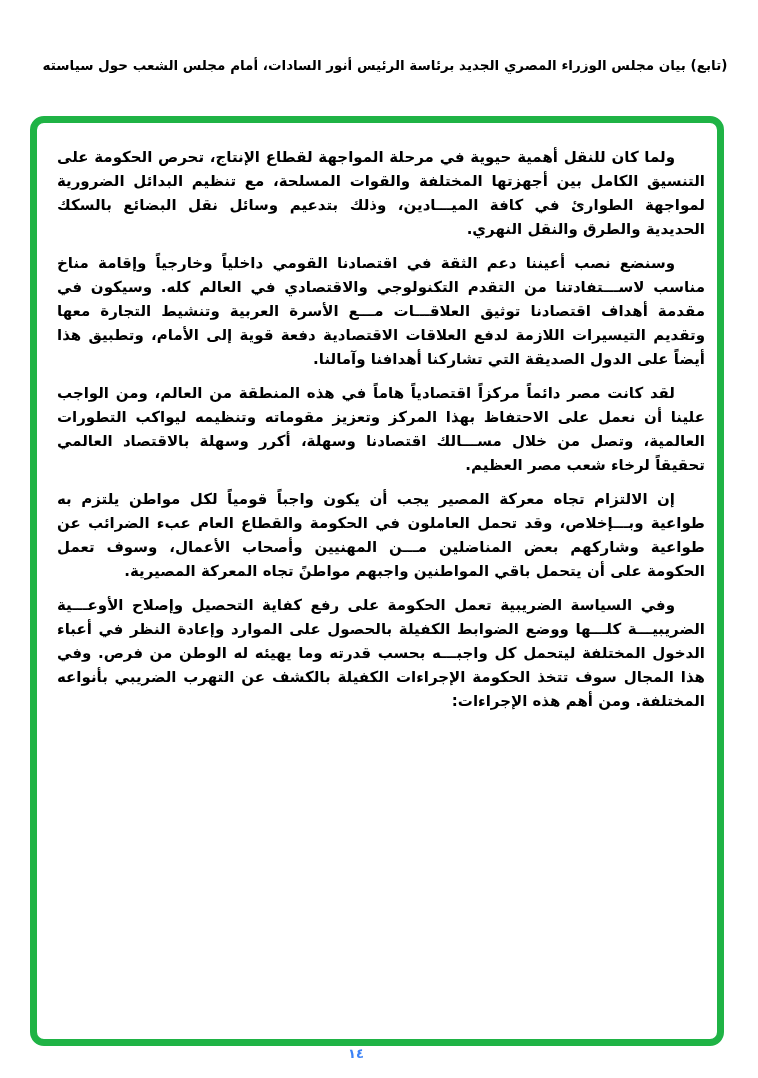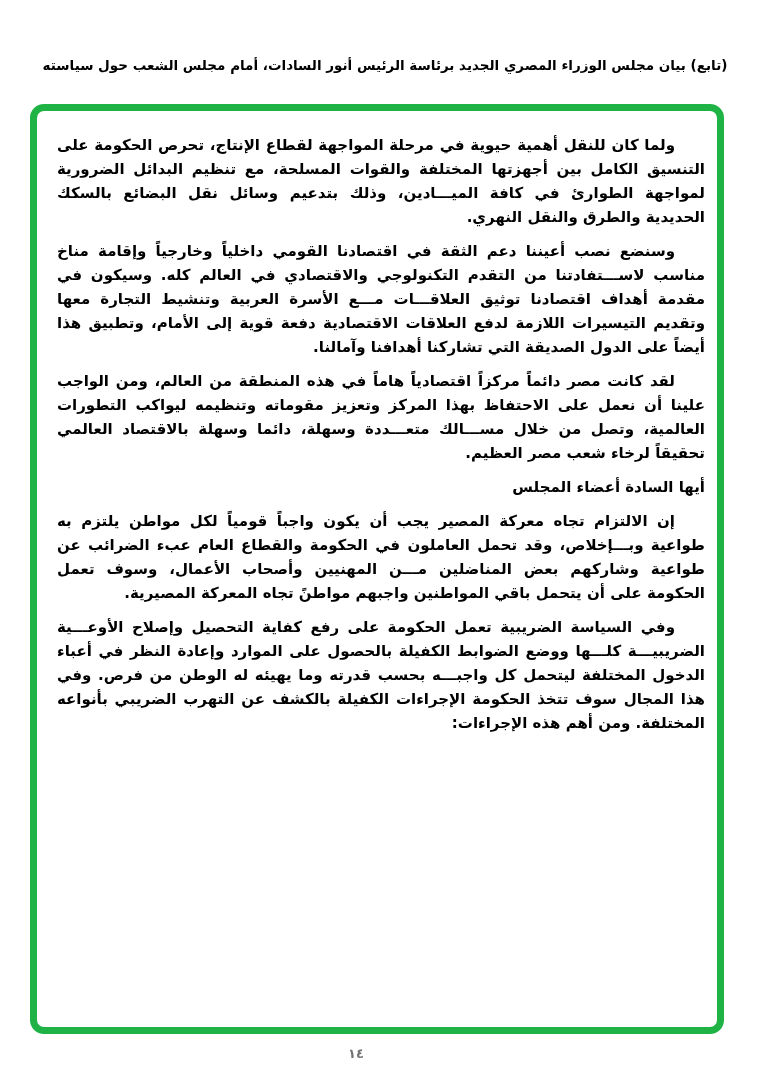--- a/index.html
+++ b/index.html
@@ -21,21 +21,21 @@
     direction: rtl;
     text-align: center;
     font-weight: bold;
     font-size: 13.5px;
     line-height: 22px;
     color: #000;
   }
   .frame {
     position: absolute;
     left: 30px;
-    top: 104px;
+    top: 116px;
     width: 694px;
     height: 930px;
     box-sizing: border-box;
     border: 7px solid #1fb345;
     border-radius: 14px;
     background: #ffffff;
   }
   .content {
     position: absolute;
     top: 22px;
@@ -58,36 +58,35 @@
   }
   .page-number {
     position: absolute;
     top: 1046px;
     left: 334px;
     width: 44px;
     text-align: center;
     direction: rtl;
     font-weight: bold;
     font-size: 13px;
-    color: #737373;
+    color: #3b82f6;
   }
 </style>
 </head>
 <body>
 
 <div class="page">
 
   <div class="header-title">(تابع) بيان مجلس الوزراء المصري الجديد برئاسة الرئيس أنور السادات، أمام مجلس الشعب حول سياسته</div>
 
   <div class="frame" style="border-color: rgb(31, 179, 69);">
     <div class="content">
       <p class="para">ولما كان للنقل أهمية حيوية في مرحلة المواجهة لقطاع الإنتاج، تحرص الحكومة على التنسيق الكامل بين أجهزتها المختلفة والقوات المسلحة، مع تنظيم البدائل الضرورية لمواجهة الطوارئ في كافة الميـــادين، وذلك بتدعيم وسائل نقل البضائع بالسكك الحديدية والطرق والنقل النهري.</p>
       <p class="para">وسنضع نصب أعيننا دعم الثقة في اقتصادنا القومي داخلياً وخارجياً وإقامة مناخ مناسب لاســـتفادتنا من التقدم التكنولوجي والاقتصادي في العالم كله. وسيكون في مقدمة أهداف اقتصادنا توثيق العلاقـــات مـــع الأسرة العربية وتنشيط التجارة معها وتقديم التيسيرات اللازمة لدفع العلاقات الاقتصادية دفعة قوية إلى الأمام، وتطبيق هذا أيضاً على الدول الصديقة التي تشاركنا أهدافنا وآمالنا.</p>
-      <p class="para">لقد كانت مصر دائماً مركزاً اقتصادياً هاماً في هذه المنطقة من العالم، ومن الواجب علينا أن نعمل على الاحتفاظ بهذا المركز وتعزيز مقوماته وتنظيمه ليواكب التطورات العالمية، وتصل من خلال مســـالك متعـــددة وسهلة، دائما وسهلة بالاقتصاد العالمي تحقيقاً لرخاء شعب مصر العظيم.</p>
-      <p class="para address">أيها السادة أعضاء المجلس</p>
+      <p class="para">لقد كانت مصر دائماً مركزاً اقتصادياً هاماً في هذه المنطقة من العالم، ومن الواجب علينا أن نعمل على الاحتفاظ بهذا المركز وتعزيز مقوماته وتنظيمه ليواكب التطورات العالمية، وتصل من خلال مســـالك اقتصادنا وسهلة، أكرر وسهلة بالاقتصاد العالمي تحقيقاً لرخاء شعب مصر العظيم.</p>
       <p class="para">إن الالتزام تجاه معركة المصير يجب أن يكون واجباً قومياً لكل مواطن يلتزم به طواعية وبـــإخلاص، وقد تحمل العاملون في الحكومة والقطاع العام عبء الضرائب عن طواعية وشاركهم بعض المناضلين مـــن المهنيين وأصحاب الأعمال، وسوف تعمل الحكومة على أن يتحمل باقي المواطنين واجبهم مواطنً تجاه المعركة المصيرية.</p>
       <p class="para">وفي السياسة الضريبية تعمل الحكومة على رفع كفاية التحصيل وإصلاح الأوعـــية الضريبيـــة كلـــها ووضع الضوابط الكفيلة بالحصول على الموارد وإعادة النظر في أعباء الدخول المختلفة ليتحمل كل واجبـــه بحسب قدرته وما يهيئه له الوطن من فرص. وفي هذا المجال سوف تتخذ الحكومة الإجراءات الكفيلة بالكشف عن التهرب الضريبي بأنواعه المختلفة. ومن أهم هذه الإجراءات:</p>
     </div>
   </div>
 
   <div class="page-number">١٤</div>
 
 </div>
 
 </body></html>

